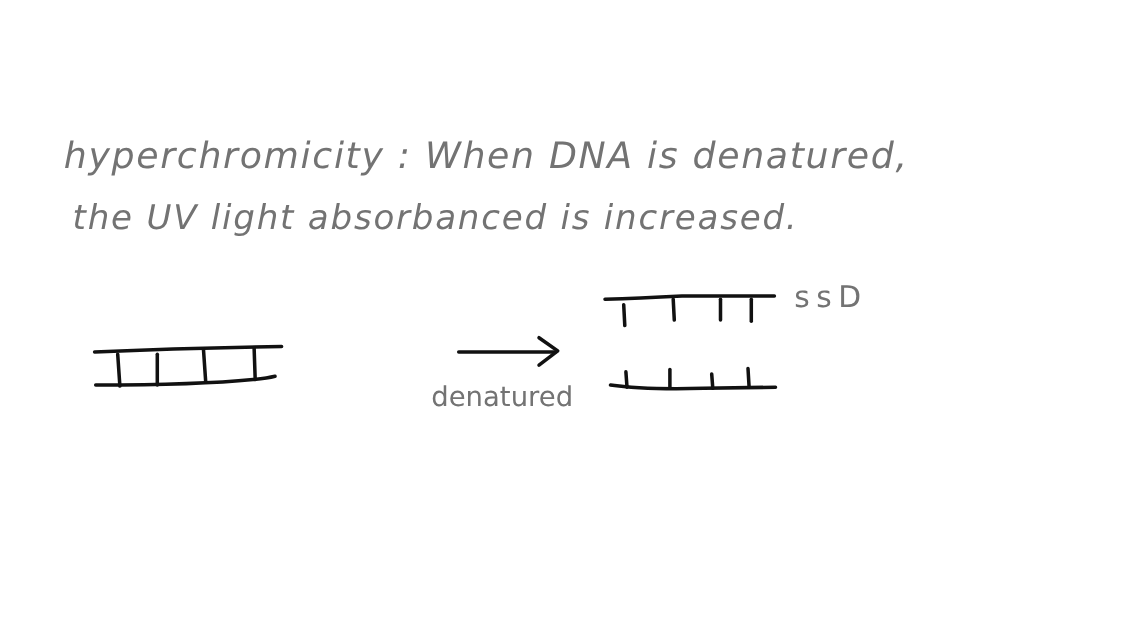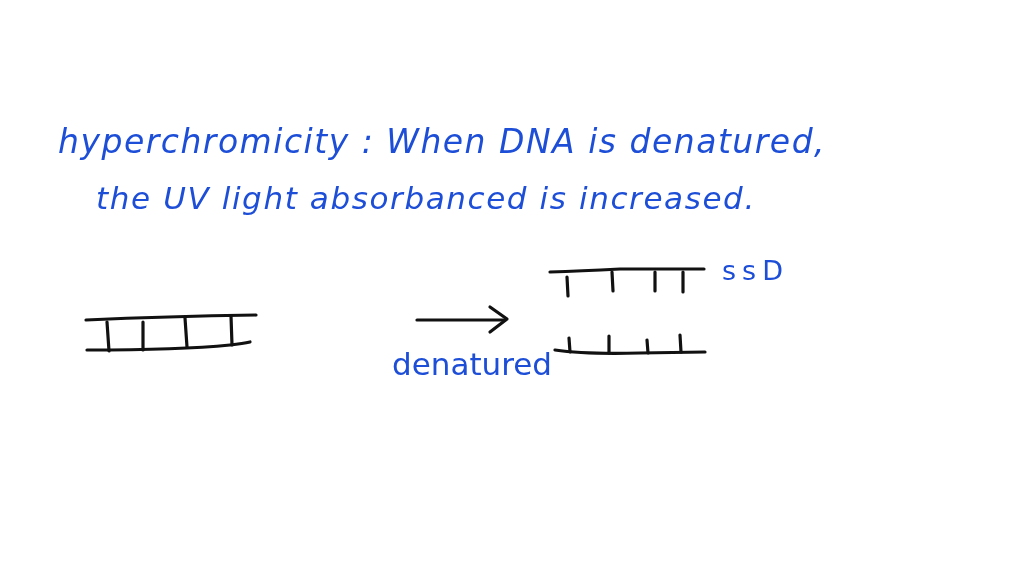--- a/index.html
+++ b/index.html
@@ -17,29 +17,29 @@
     }
     .canvas {
       position: absolute;
       left: 0; top: 0;
       width: 1024px; height: 576px;
       background: #ffffff;
     }
     .hw {
       position: absolute;
       white-space: nowrap;
-      color: #1d4ed8;
+      color: #737373;
       font-family: "DejaVu Sans", sans-serif;
       letter-spacing: 1px;
       font-style: italic;
     }
     .line1 { left: 58px; top: 122px; font-size: 33px; letter-spacing: 1.5px; }
-    .line2 { left: 96px; top: 180px; font-size: 31px; letter-spacing: 1.6px; }
+    .line2 { left: 66px; top: 180px; font-size: 31px; letter-spacing: 1.6px; }
     .lbl-ds { left: 286px; top: 290px; font-size: 27px; font-style: normal; letter-spacing: 2px; }
-    .lbl-den { left: 392px; top: 346px; font-size: 31px; font-style: normal; letter-spacing: 0px; }
+    .lbl-den { left: 392px; top: 346px; font-size: 25px; font-style: normal; letter-spacing: 0px; }
     .lbl-ss { left: 722px; top: 255px; font-size: 27px; font-style: normal; letter-spacing: 6px; text-align: center; }
     svg.diagram {
       position: absolute;
       left: 0; top: 0;
       width: 1024px; height: 576px;
     }
     svg.diagram path, svg.diagram line, svg.diagram polyline {
       stroke: #111111;
       stroke-width: 3.2;
       stroke-linecap: round;

